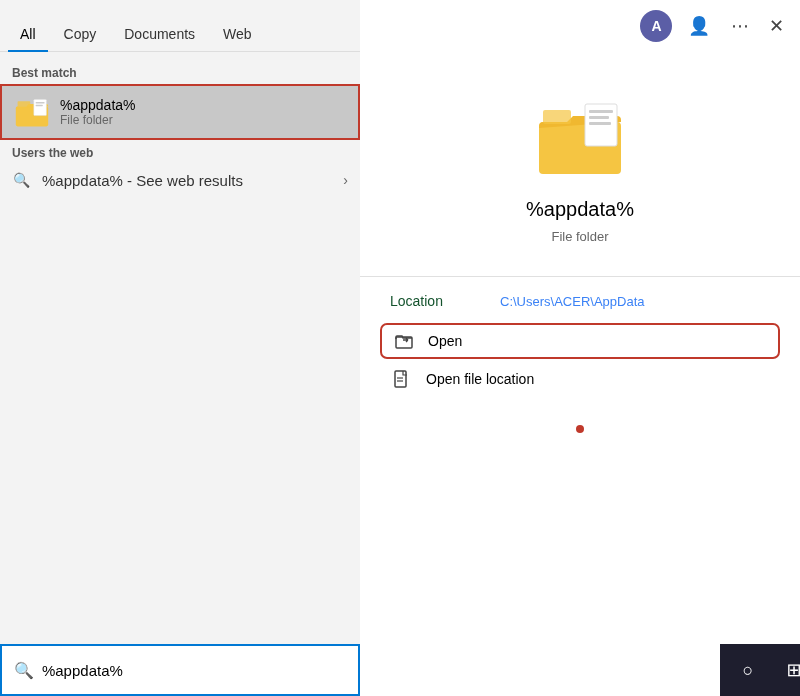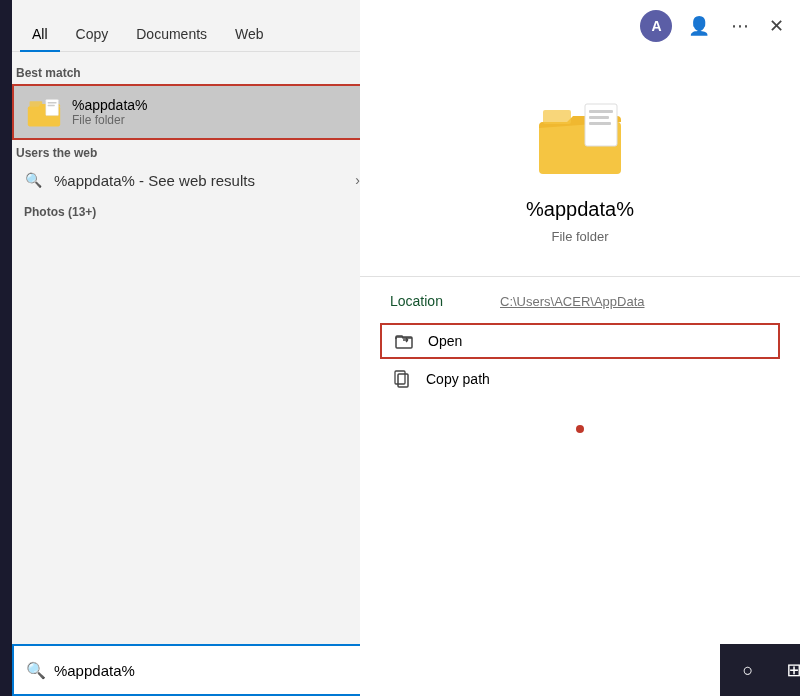--- a/index.html
+++ b/index.html
@@ -9,21 +9,21 @@
       background: #1a1a2e;
       font-family: 'Segoe UI', Arial, sans-serif;
       overflow: hidden;
       position: relative;
     }
 
     
     .search-panel {
       position: absolute;
       top: 0;
-      left: 12px;
+      left: 0;
       width: 360px;
       height: 696px;
       background: #f3f3f3;
       display: flex;
       flex-direction: column;
     }
 
     
     .tabs-bar {
       display: flex;
@@ -53,21 +53,21 @@
     .results-area {
       flex: 1;
       overflow-y: auto;
       padding: 8px 0;
     }
 
     .section-label {
       font-size: 12px;
       color: #555;
       font-weight: 600;
-      padding: 6px 12px 4px 4px;
+      padding: 6px 12px 4px 12px;
     }
 
     .result-item {
       display: flex;
       align-items: center;
       padding: 8px 12px;
       cursor: pointer;
       gap: 10px;
     }
     .result-item.selected {
@@ -232,39 +232,38 @@
       padding: 4px 30px;
       gap: 40px;
     }
     .location-label {
       font-size: 14px;
       color: #14532d;
       min-width: 70px;
     }
     .location-path {
       font-size: 13px;
-      color: #737373;
-      text-decoration: underline;
+      color: #3b82f6;
       cursor: pointer;
     }
 
     
     .action-list {
       padding: 10px 20px;
       display: flex;
       flex-direction: column;
       gap: 4px;
     }
     .action-item {
       display: flex;
       align-items: center;
       gap: 14px;
       padding: 7px 12px;
       cursor: pointer;
-      border-radius: 0;
+      border-radius: 7px;
     }
     .action-item.highlighted {
       border: 2px solid #c0392b;
     }
     .action-icon {
       font-size: 16px;
       color: #444;
       width: 20px;
       display: flex; align-items: center; justify-content: center;
     }
@@ -342,23 +341,20 @@
     </div>
 
     <div class="section-label">Users the web</div>
 
     <div class="web-search-item">
       <div class="search-icon-circle">🔍</div>
       <span class="web-search-text">%appdata% - See web results</span>
       <span class="chevron-right">›</span>
     </div>
 
-    <div class="photos-section">
-      <span class="photos-label">Photos (13+)</span>
-    </div>
 
   </div>
 
   <div class="search-input-bar">
     <span class="search-input-icon">🔍</span>
     <input class="search-input-field" type="text" value="%appdata%" style="">
   </div>
 
 </div>
 
@@ -410,30 +406,32 @@
 
         <svg width="18" height="18" viewBox="0 0 18 18" xmlns="http://www.w3.org/2000/svg">
           <rect x="1" y="5" width="16" height="11" rx="1" fill="none" stroke="#444" stroke-width="1.5"></rect>
           <path d="M1 7 L1 5 Q1 4 2 4 L7 4 L8 6 L17 6" fill="none" stroke="#444" stroke-width="1.5"></path>
           <path d="M8 8 L13 8 M13 8 L11 6 M13 8 L11 10" fill="none" stroke="#444" stroke-width="1.3"></path>
         </svg>
       </span>
       <span class="action-text">Open</span>
     </div>
 
-
     <div class="action-item">
       <span class="action-icon">
         <svg width="18" height="18" viewBox="0 0 18 18" xmlns="http://www.w3.org/2000/svg">
-          <rect x="5" y="4" width="10" height="13" rx="1" fill="none" stroke="#444" stroke-width="1.5"></rect>
-          <rect x="2" y="1" width="10" height="13" rx="1" fill="none" stroke="#444" stroke-width="1.3"></rect>
+          <rect x="2" y="1" width="11" height="16" rx="1" fill="none" stroke="#444" stroke-width="1.5"></rect>
+          <path d="M10 1 L10 5 L14 5" fill="none" stroke="#444" stroke-width="1.2"></path>
+          <line x1="4" y1="8" x2="10" y2="8" stroke="#444" stroke-width="1.2"></line>
+          <line x1="4" y1="11" x2="10" y2="11" stroke="#444" stroke-width="1.2"></line>
         </svg>
       </span>
-      <span class="action-text">Copy path</span>
-    </div>
+      <span class="action-text">Open file location</span>
+    </div>
+
 
   </div>
 
   <div class="red-dot"></div>
 
   <div class="taskbar">
     <div class="taskbar-btn">
       <span class="tb-search">○</span>
     </div>
     <div class="taskbar-btn">

